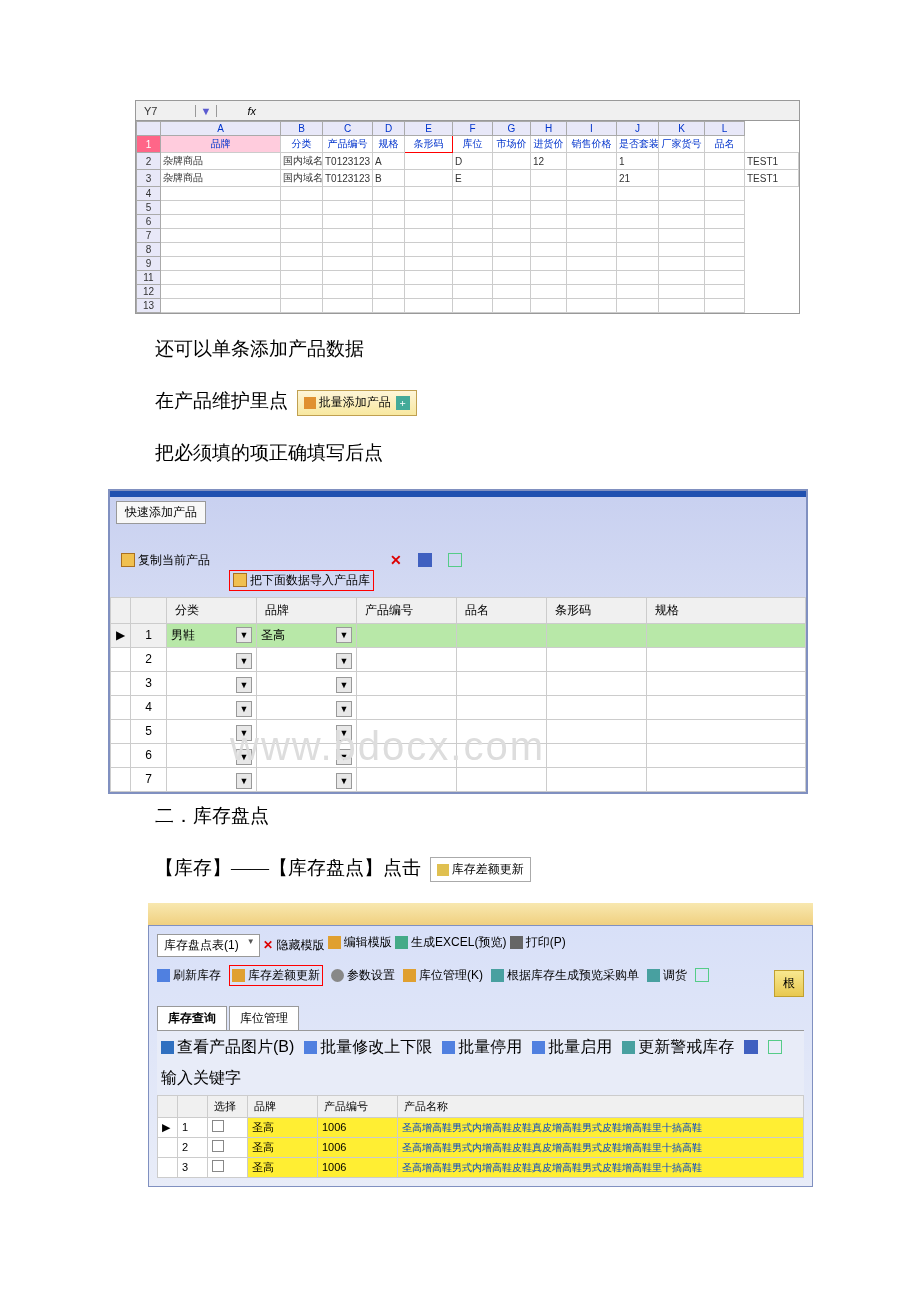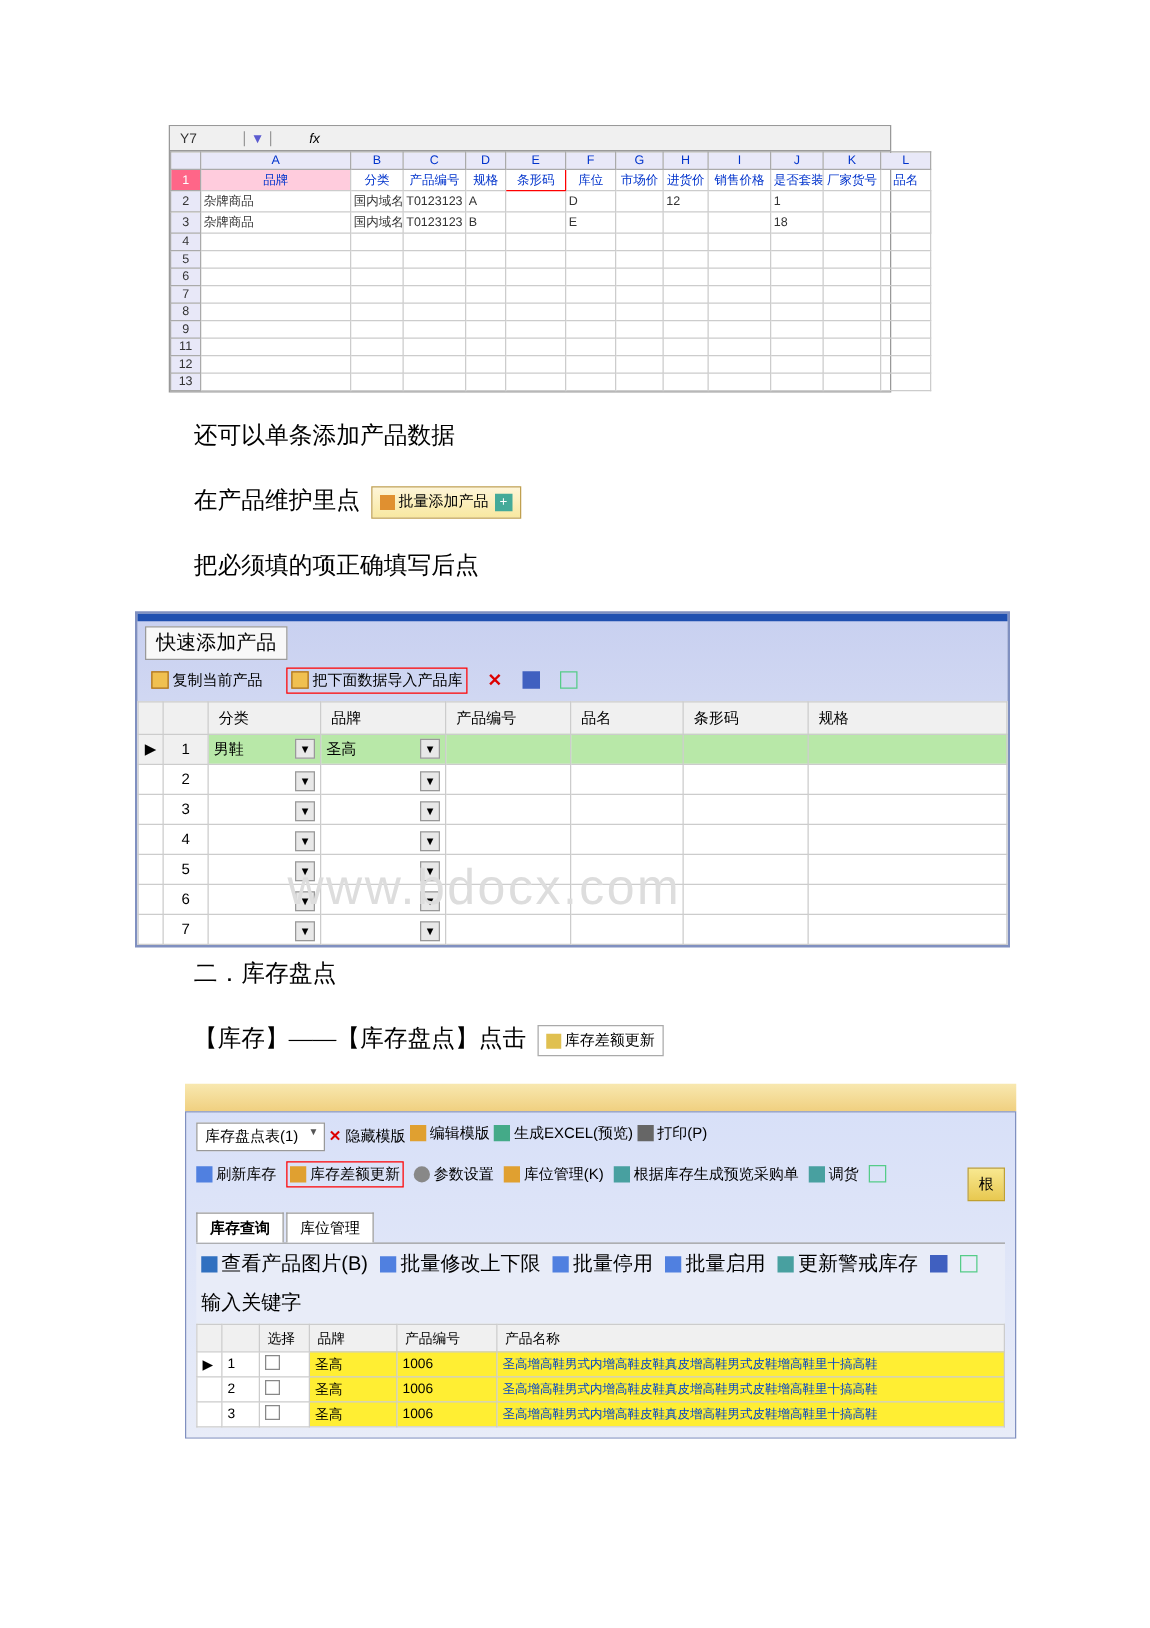--- a/index.html
+++ b/index.html
@@ -1,19 +1,19 @@
 <!DOCTYPE html>
 <html><head>
 <meta charset="utf-8">
 <style>
   * { margin: 0; padding: 0; box-sizing: border-box; }
   body { font-family: "Microsoft YaHei", SimSun, Arial, sans-serif; background: #fff; width: 920px; }
   
   
-  .excel-section { margin: 100px 0 0 135px; width: 578px; border: 1px solid #999; background: #fff; }
+  .excel-section { margin: 100px 0 0 135px; width: 665px; border: 1px solid #999; background: #fff; }
   .cell-ref-bar { display: flex; align-items: center; height: 20px; background: #f0f0f0; border-bottom: 1px solid #999; font-size: 11px; }
   .cell-ref-name { width: 60px; padding: 0 8px; border-right: 1px solid #999; color: #333; }
   .cell-ref-arrow { width: 20px; text-align: center; color: #5b5bd0; }
   .cell-ref-fx { width: 40px; text-align: right; font-style: italic; border-left: 1px solid #999; }
   
   .excel-table { border-collapse: collapse; width: 100%; font-size: 10px; table-layout: fixed; }
   .excel-table th { background: #e8e8f8; border: 1px solid #aaa; font-weight: normal; padding: 1px 2px; color: #333; overflow: hidden; }
   .excel-table th.col-head { color: #0033cc; }
   .excel-table th.row-head { width: 24px; background: #e8e8f8; color: #333; }
   .excel-table td { border: 1px solid #ccc; padding: 1px 2px; height: 13px; overflow: hidden; white-space: nowrap; }
@@ -26,24 +26,24 @@
   
   .doc-text { margin: 18px 0 18px 155px; font-size: 19px; font-family: SimSun, serif; color: #000; line-height: 1.8; }
   .doc-text .inline-btn { display: inline-block; vertical-align: middle; background: linear-gradient(#fef5d8, #f8e8a0); border: 1px solid #c0a050; padding: 1px 6px; font-size: 12px; margin: 0 4px; }
   .doc-text .inline-btn2 { display: inline-block; vertical-align: middle; border: 1px solid #aaa; padding: 1px 6px; font-size: 12px; margin: 0 4px; background: #fff; }
   .doc-text .inline-icon { display: inline-block; width: 14px; height: 14px; vertical-align: middle; }
   .doc-text .plus-icon { background: #4a9; color: #fff; font-weight: bold; text-align: center; line-height: 14px; font-size: 11px; margin-left: 2px; }
   
   
   .quick-add-section { margin: 0 0 0 108px; width: 700px; border: 2px solid #8090c0; background: linear-gradient(#c8d0f0, #e8ecf8); }
   .quick-add-top { background: #2050b0; height: 6px; }
-  .quick-add-tab { display: inline-block; background: #f8f8f8; border: 1px solid #999; padding: 2px 8px; font-size: 16px; margin: 4px 0 0 6px; }
+  .quick-add-tab { display: inline-block; background: #f8f8f8; border: 1px solid #999; padding: 2px 8px; font-size: 12px; margin: 4px 0 0 6px; }
   .quick-add-toolbar { padding: 6px 8px; font-size: 12px; display: flex; gap: 16px; align-items: center; }
   .qa-btn { display: inline-flex; align-items: center; gap: 3px; padding: 1px 3px; }
-  .qa-btn.red-box { border: 1.5px solid #ff0000; }
+  .qa-btn.red-box { border: 1.5px solid #ff0000; margin-top: 40px; }
   .qa-small-icon { width: 14px; height: 14px; background: #f0c050; border: 1px solid #aa7020; }
   .qa-x { color: #d00; font-weight: bold; font-size: 14px; }
   .qa-save-icon { width: 14px; height: 14px; background: #4060c0; }
   .qa-refresh-icon { width: 14px; height: 14px; border: 1px solid #5c8; }
   
   .qa-table { border-collapse: collapse; width: 100%; background: #fff; font-size: 12px; }
   .qa-table th { background: #f0f0f0; border: 1px solid #ccc; padding: 4px 8px; font-weight: normal; text-align: left; }
   .qa-table td { border: 1px solid #ccc; padding: 2px 4px; height: 24px; }
   .qa-table td.rownum { text-align: center; width: 36px; }
   .qa-table td.rowptr { width: 20px; text-align: center; }
@@ -167,21 +167,21 @@
       <th class="row-head">3</th>
       <td>杂牌商品</td>
       <td>国内域名</td>
       <td>T0123123</td>
       <td>B</td>
       <td></td>
       <td>E</td>
       <td></td>
       <td></td>
       <td></td>
-      <td>18</td>
+      <td>21</td>
       <td></td>
       <td></td>
       <td>TEST1</td>
     </tr>
     </tbody>
       <tbody id="excel-empty-rows">
         <tr class="datarow">
           <th class="row-head">4</th>
           <td></td>
           <td></td>

